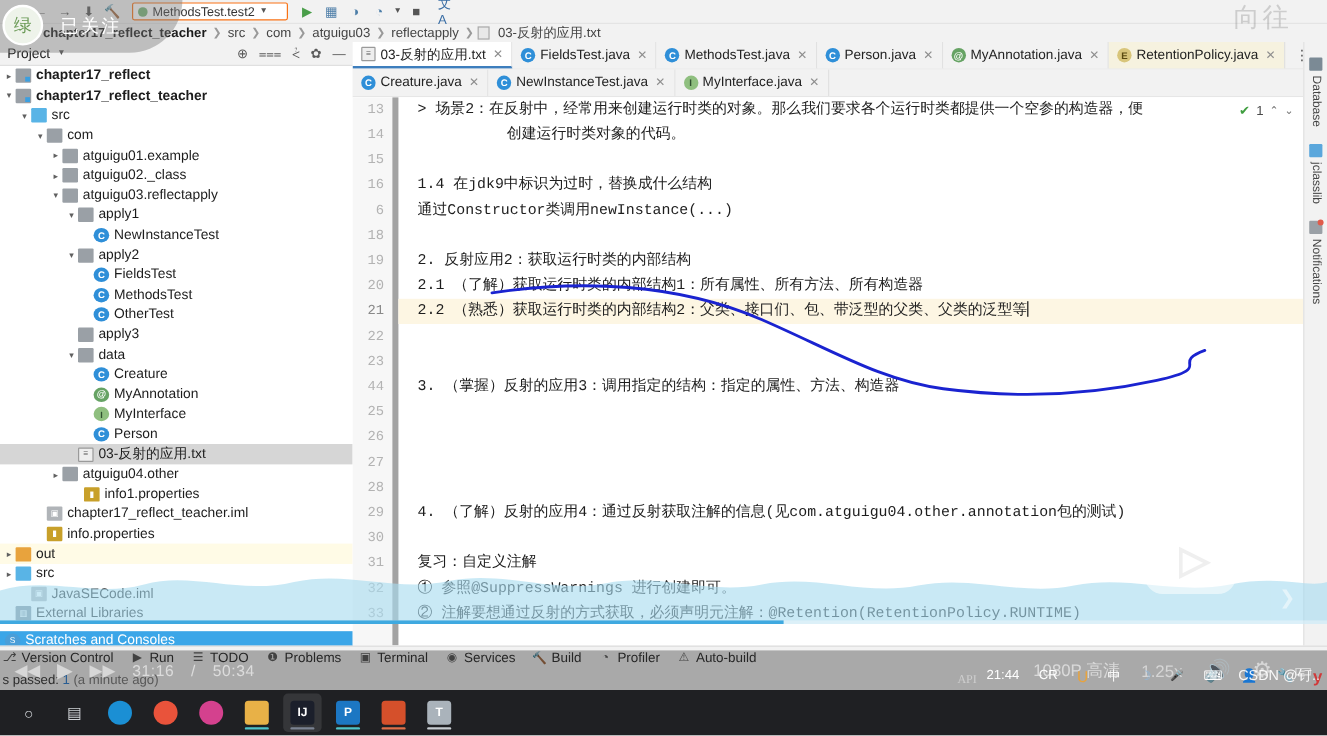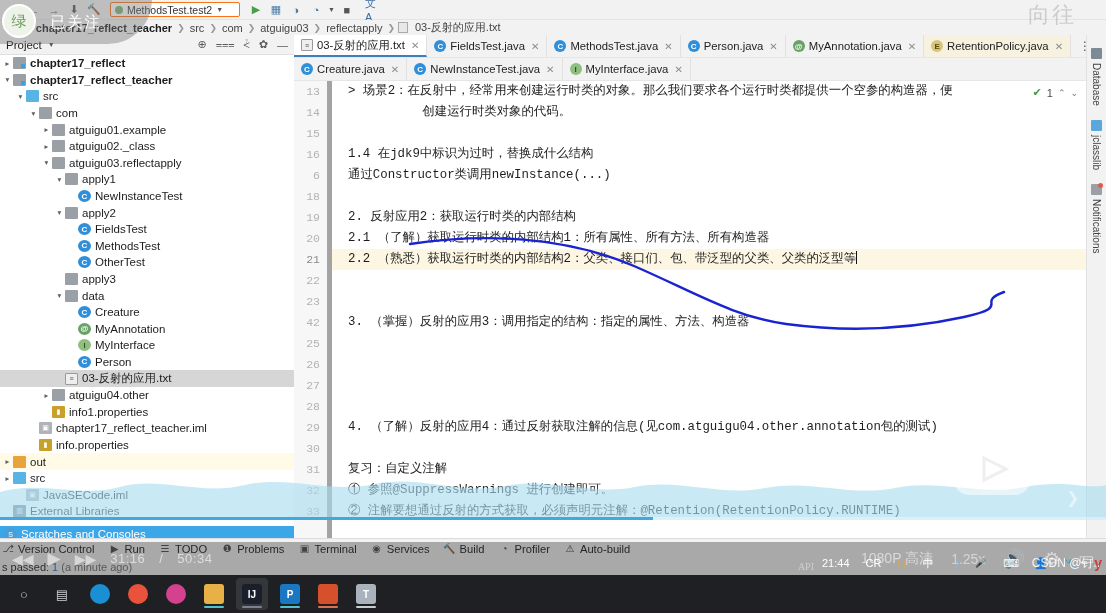--- a/index.html
+++ b/index.html
@@ -399,21 +399,21 @@
         <div class="trow sel" style="padding-left: 54px;">
           <span class="twist"></span>
           <span class="ticon ic-txt">≡</span>
           <span class="tlabel">03-反射的应用.txt</span>
         </div>
         <div class="trow" style="padding-left: 41px;">
           <span class="twist">▸</span>
           <span class="ticon ic-folder"></span>
           <span class="tlabel">atguigu04.other</span>
         </div>
-        <div class="trow" style="padding-left: 41px; text-align: right;">
+        <div class="trow" style="padding-left: 59px; text-align: right;">
           <span class="twist"></span>
           <span class="ticon ic-prop">▮</span>
           <span class="tlabel">info1.properties</span>
         </div>
         <div class="trow" style="padding-left: 28px;">
           <span class="twist"></span>
           <span class="ticon ic-iml">▣</span>
           <span class="tlabel">chapter17_reflect_teacher.iml</span>
         </div>
         <div class="trow" style="padding-left: 28px;">
@@ -506,21 +506,21 @@
             <div class="gline">14</div>
             <div class="gline">15</div>
             <div class="gline">16</div>
             <div class="gline">6</div>
             <div class="gline">18</div>
             <div class="gline">19</div>
             <div class="gline">20</div>
             <div class="gline cur">21</div>
             <div class="gline">22</div>
             <div class="gline">23</div>
-            <div class="gline">42</div>
+            <div class="gline">44</div>
             <div class="gline">25</div>
             <div class="gline">26</div>
             <div class="gline">27</div>
             <div class="gline">28</div>
             <div class="gline">29</div>
             <div class="gline">30</div>
             <div class="gline">31</div>
             <div class="gline">32</div>
             <div class="gline">33</div>
           </div>

